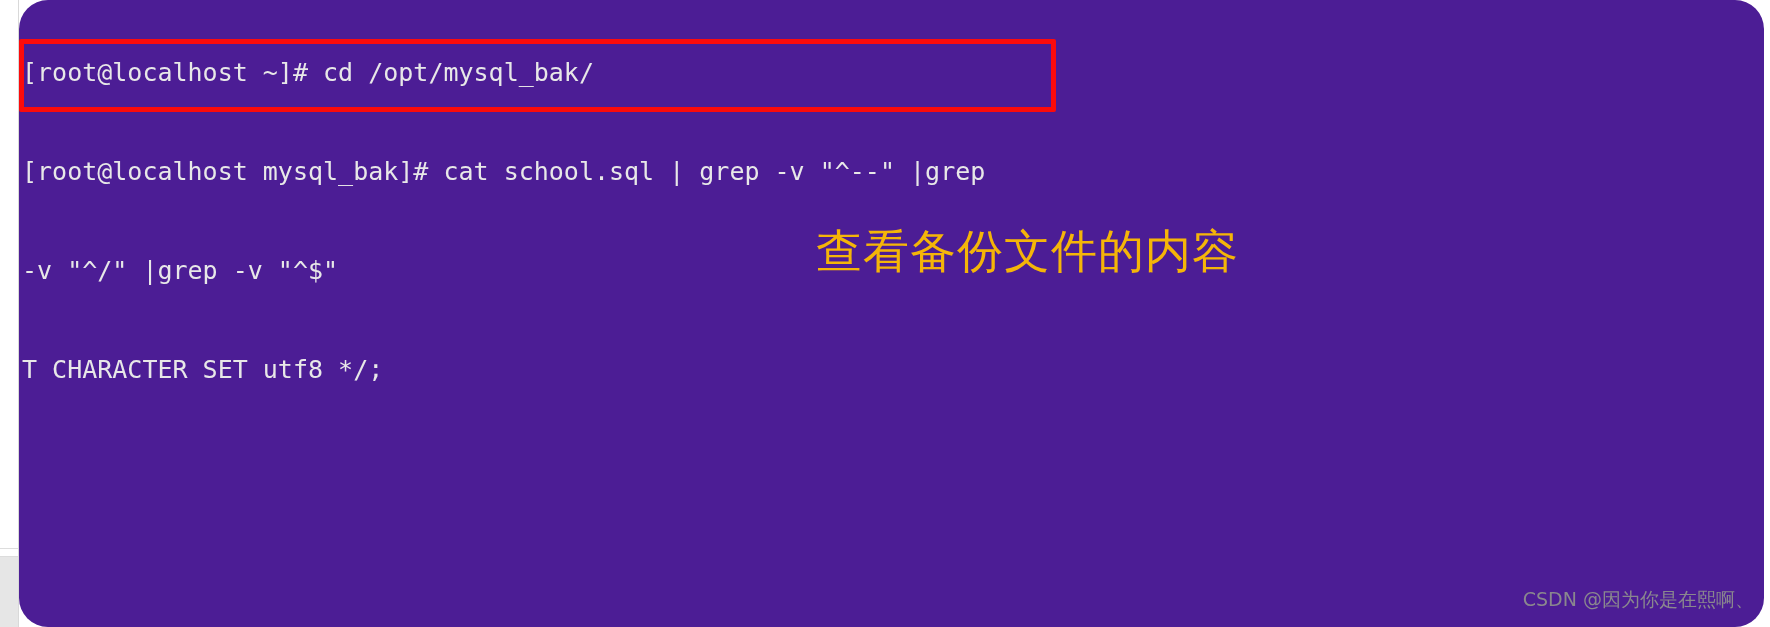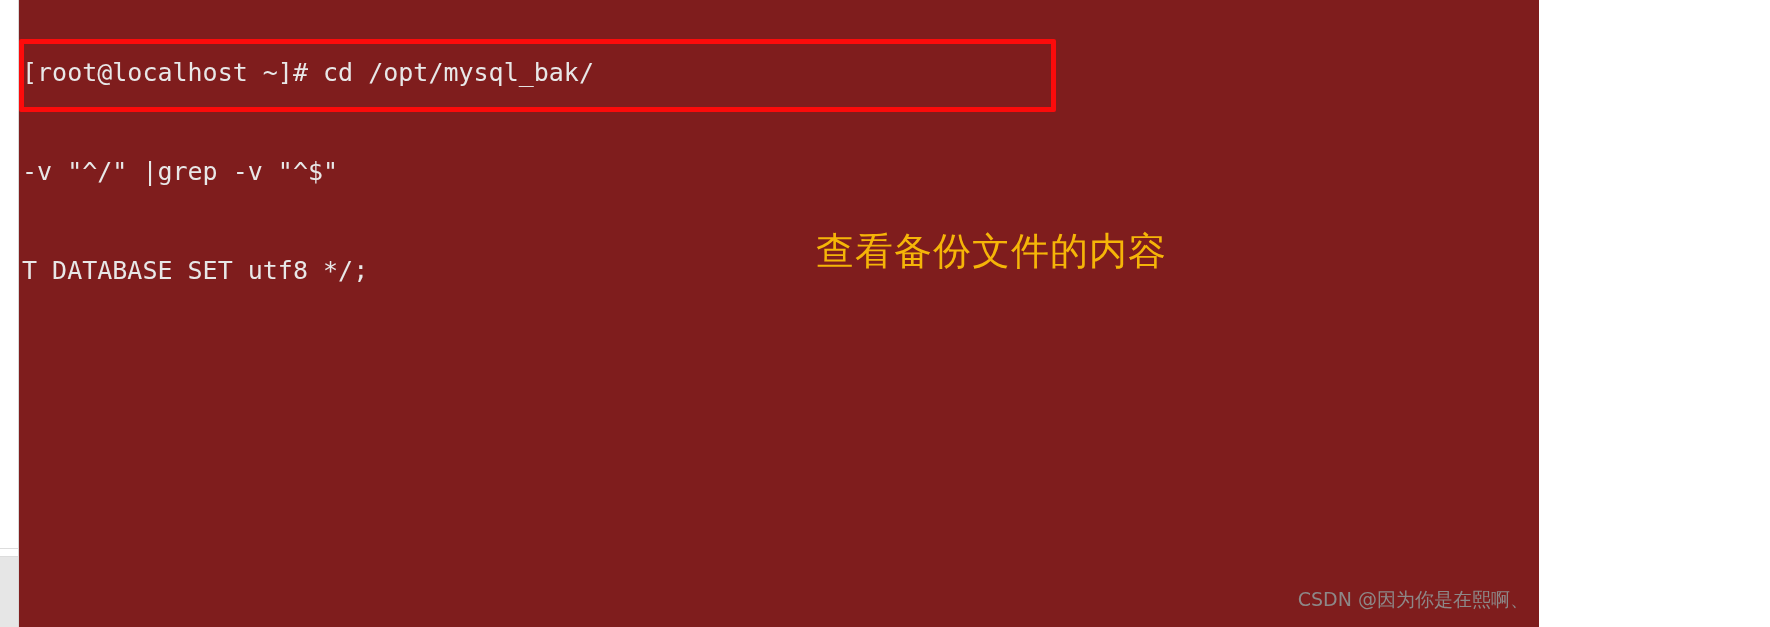--- a/index.html
+++ b/index.html
@@ -38,23 +38,24 @@
     position: absolute;
     left: 0; top: 548px;
     width: 18px; height: 1px;
     background: #dddddd;
   }
 
   
   .terminal {
     position: absolute;
     left: 19px; top: 0;
-    width: 1520px; height: 627px;
-    background: #7f1d1d;
+    width: 1745px; height: 627px;
+    background: #4c1d95;
     overflow: hidden;
+    border-radius: 29px;
   }
 
   .term-lines {
     position: absolute;
     left: 3px;
     top: -10px;
     width: 1740px;
     font-family: "DejaVu Sans Mono", "Liberation Mono", monospace;
     font-size: 25px;
     line-height: 33px;
@@ -76,21 +77,21 @@
     border-radius: 2px;
     pointer-events: none;
   }
 
   
   .annotation {
     position: absolute;
     left: 797px;
     top: 228px;
     font-family: "DejaVu Sans", "Liberation Sans", sans-serif;
-    font-size: 38px;
+    font-size: 46px;
     line-height: 46px;
     font-weight: 400;
     color: #f5b508;
     white-space: nowrap;
     letter-spacing: 1px;
   }
 
   
   .watermark {
     position: absolute;
@@ -109,22 +110,23 @@
 <div id="screen">
 
   <div class="left-gutter">
     <div class="left-gutter-line"></div>
     <div class="left-gutter-thumb"></div>
   </div>
 
   <div class="terminal">
     <div class="term-lines">
       <div class="line">[root@localhost ~]# cd /opt/mysql_bak/</div>
+      <div class="line">[root@localhost mysql_bak]# cat school.sql | grep -v "^--" |grep</div>
       <div class="line">-v "^/" |grep -v "^$"</div>
-      <div class="line">T DATABASE SET utf8 */;</div>
+      <div class="line">T CHARACTER SET utf8 */;</div>
       
       
       
       
       
       
       
       
       
       

